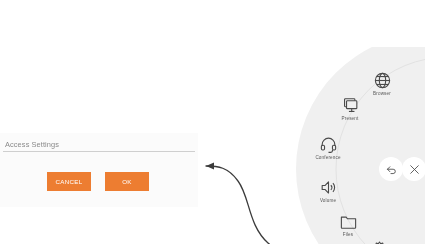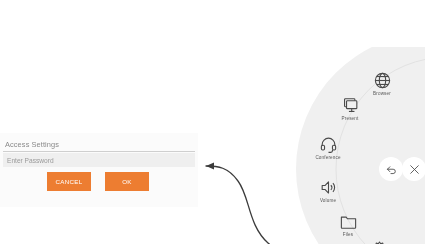--- a/index.html
+++ b/index.html
@@ -238,18 +238,17 @@
              C 248 178, 250 150, 238 134
              C 228 120, 218 119, 206 119" fill="none" stroke="#3b3b3b" stroke-width="1.3" stroke-linecap="round"></path>
     <path d="M206 119 L 214 115.6 L 214 122.4 Z" fill="#3b3b3b"></path>
   </svg>
 
   <div id="dialog-panel"></div>
 
   <div id="dialog-title">Access Settings</div>
   <div id="dialog-rule"></div>
 
-  <input id="password-input" type="text" placeholder="Enter Password" style="">
 
   <button class="dlg-btn" id="cancel-button" style="background:#ed7d31;">CANCEL</button>
   <button class="dlg-btn" id="ok-button" style="background:#ed7d31;">OK</button>
 
 </div>
 
 </body></html>

